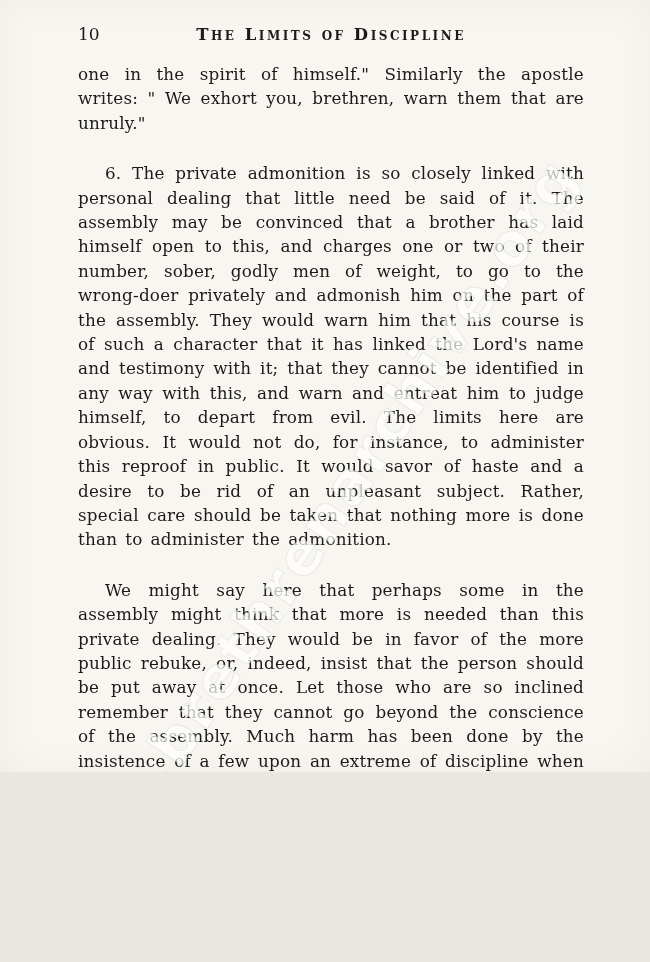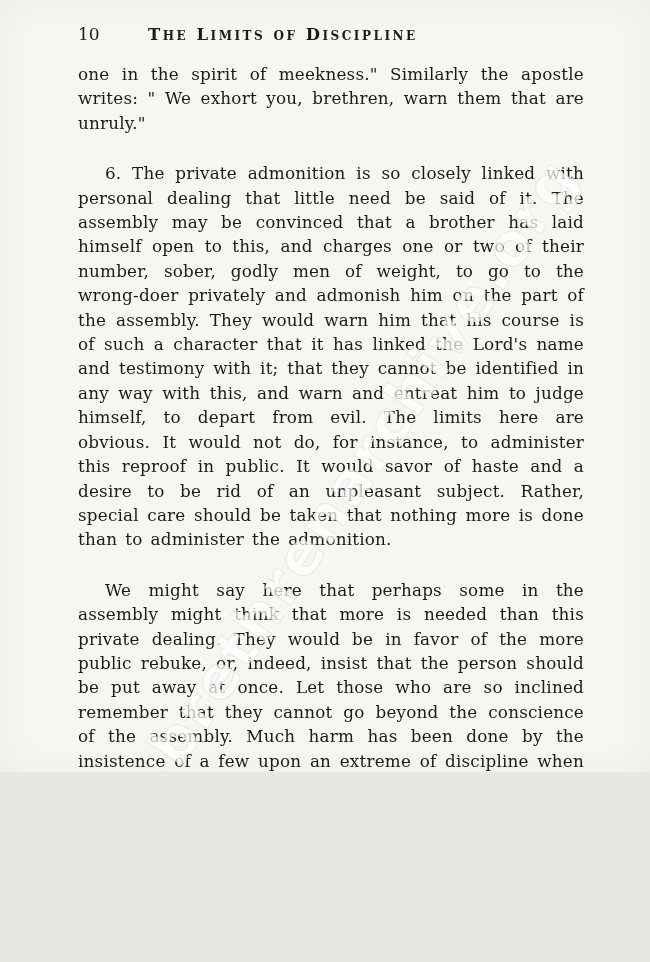--- a/index.html
+++ b/index.html
@@ -26,20 +26,21 @@
     display: flex;
     align-items: baseline;
   }
   .page-number {
     font-size: 17px;
     width: 70px;
     flex: 0 0 auto;
   }
   .running-head {
     flex: 1 1 auto;
+    text-align: center;
     font-variant: small-caps;
     letter-spacing: 2.5px;
     font-size: 16.5px;
     font-weight: bold;
     padding-right: 70px;
   }
   .body-text {
     position: absolute;
     top: 62px;
     left: 78px;
@@ -79,21 +80,21 @@
 <body>
 
 <div class="page">
 
   <div class="header">
     <div class="page-number">10</div>
     <div class="running-head">The Limits of Discipline</div>
   </div>
 
   <div class="body-text">
-    <p>one in the spirit of meekness." Similarly the apostle writes: " We exhort you, brethren, warn them that are unruly."</p>
+    <p>one in the spirit of himself." Similarly the apostle writes: " We exhort you, brethren, warn them that are unruly."</p>
     <p class="indent">6. The private admonition is so closely linked with personal dealing that little need be said of it. The assembly may be convinced that a brother has laid himself open to this, and charges one or two of their number, sober, godly men of weight, to go to the wrong-doer privately and admonish him on the part of the assembly. They would warn him that his course is of such a character that it has linked the Lord's name and testimony with it; that they cannot be identified in any way with this, and warn and entreat him to judge himself, to depart from evil. The limits here are obvious. It would not do, for instance, to administer this reproof in public. It would savor of haste and a desire to be rid of an unpleasant subject. Rather, special care should be taken that nothing more is done than to administer the admonition.</p>
     <p class="indent">We might say here that perhaps some in the assembly might think that more is needed than this private dealing. They would be in favor of the more public rebuke, or, indeed, insist that the person should be put away at once. Let those who are so inclined remember that they cannot go beyond the conscience of the assembly. Much harm has been done by the insistence of a few upon an extreme of discipline when others have been convinced that the less severe course should have been adopted. A good surgeon is anxious to spare a limb. Amputation is his last resort.</p>
     <p class="indent">8. We will suppose that the private admonition has failed to secure the desired end. Another step is in-</p>
   </div>
 
   <div class="watermark">www.brethrenarchive.org</div>
 
 </div>
 
 </body></html>

